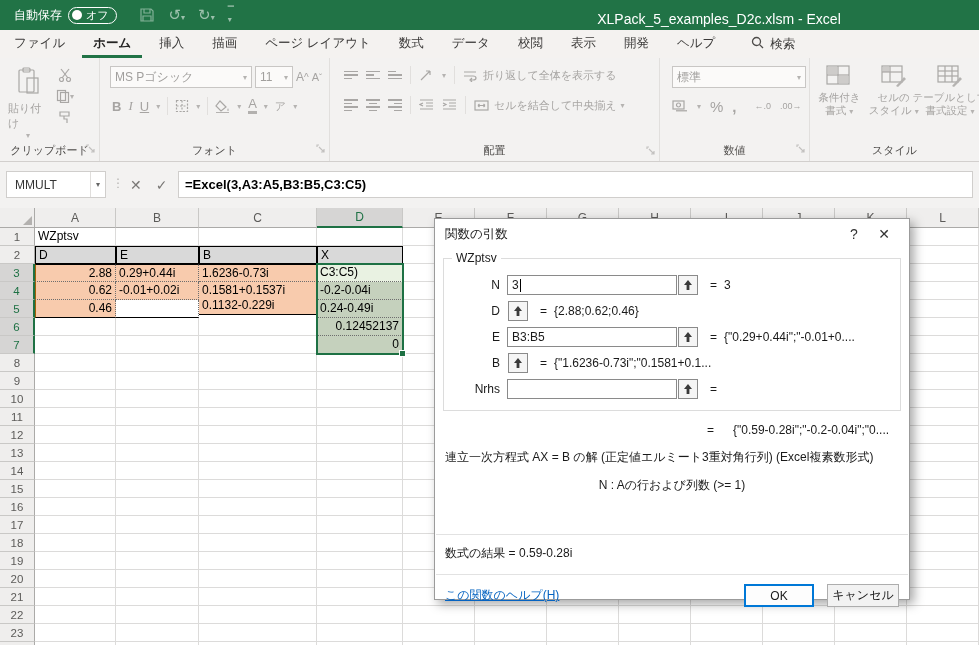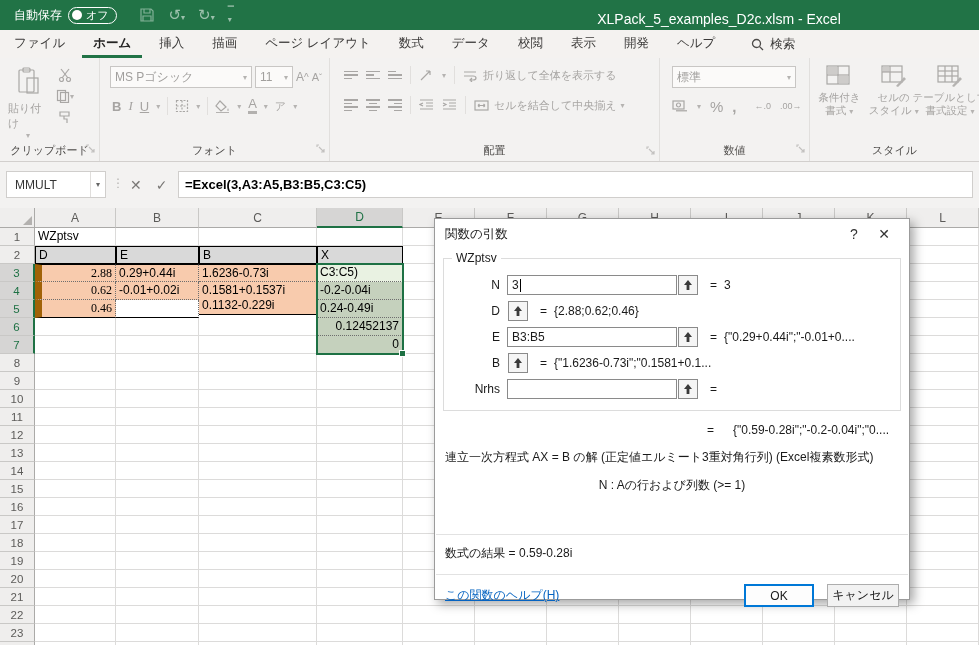--- a/index.html
+++ b/index.html
@@ -20,21 +20,21 @@
   .qat .glyph { font-size:15px; color:#fff; }
   .qat .mini-carets { font-size:8px; color:#fff; letter-spacing:-1px; }
   .win-title { position:absolute; left:719px; top:4px; transform:translateX(-50%);
     height:15px; line-height:30px; font-size:14px; color:#fff; white-space:nowrap; }
 
   
   .tabrow { position:absolute; left:0; top:30px; width:979px; height:28px;
     background:#F4F2F0; display:flex; align-items:center; font-size:12.5px; color:#3b3a39; }
   .tab { padding:5px 11px 6px; margin:0 3px; cursor:pointer; white-space:nowrap; }
   .tab.active { font-weight:700; border-bottom:3px solid #217346; padding-bottom:3px; color:#252423; }
-  .tab-search { display:flex; align-items:center; gap:6px; margin-left:22px; cursor:pointer; }
+  .tab-search { display:flex; align-items:flex-start; gap:6px; margin-left:22px; cursor:pointer; }
 
   
   .ribbon { position:absolute; left:0; top:58px; width:979px; height:104px;
     background:#F3F2F1; border-bottom:1px solid #D2CFCD; display:flex; }
   .rgroup { position:relative; height:100%; border-right:1px solid #E1DFDD; }
   .rg-label { position:absolute; bottom:3px; left:0; right:0; text-align:center;
     font-size:11px; color:#4d4b49; }
   .launcher { position:absolute; bottom:4px; right:4px; opacity:.65; cursor:pointer; }
   .dis { color:#A6A4A2; }
   .icn { stroke:#A9A7A5; fill:none; stroke-width:1.2; }
@@ -107,21 +107,21 @@
   .corner .tri { position:absolute; right:2px; bottom:2px; width:0; height:0;
     border-left:9px solid transparent; border-bottom:9px solid #B3B1AF; }
   .cell { font-size:12px; line-height:17px; padding:0 3px; white-space:nowrap; overflow:hidden;
     border-right:1px solid #DCDBDA; border-bottom:1px solid #DCDBDA; color:#000; cursor:cell; }
   .cell.num { text-align:right; }
   .cell.h2 { background:#D9D9D9; border:1px solid #000; }
   .cell.or { background:#F8CBAD; border-right:1px dotted #6e6e6e; border-bottom:1px dotted #6e6e6e; }
   .cell.wt { background:#fff; border-right:1px dotted #6e6e6e; border-bottom:1px dotted #6e6e6e; }
   .cell.lg { background:#E9F2E2; border-bottom:1px dotted #6e6e6e; }
   .cell.sg { background:#C5D1BD; border-bottom:1px dotted #6e6e6e; }
-  .cell.bt { border-top:1px solid #000; } .cell.bl { border-left:7px solid #a16207;font-family:Liberation Serif, serif; }
+  .cell.bt { border-top:1px solid #000; } .cell.bl { border-left:1px solid #a16207; }
   .cell.br { border-right:1px solid #000; } .cell.bb { border-bottom:1px solid #000; }
   .sel-box { border:2px solid #1E7144; pointer-events:none; }
   .handle { width:7px; height:7px; background:#1E7144; border:1px solid #fff; cursor:crosshair; }
 
   
   .dialog { position:absolute; left:434px; top:218px; width:476px; height:382px; background:#fff;
     border:1px solid #9b9b9b; box-shadow:4px 4px 10px rgba(0,0,0,.35); font-size:12px; color:#1a1a1a; }
   .dlg-titlebar { height:30px; display:flex; align-items:center; padding:0 10px; cursor:move; }
   .dlg-title { font-size:12.5px; }
   .dlg-btn { width:30px; text-align:center; font-size:14px; color:#333; cursor:pointer; }
@@ -376,21 +376,21 @@
       </div>
       <div class="rg-label">配置</div>
       <span class="launcher">
         <svg width="9" height="9" viewBox="0 0 9 9">
             <path d="M1 3 V1 H3 M3 3 L8 8 M8 5 V8 H5" class="icn"></path>
           </svg>
       </span>
     </div>
 
     <div class="rgroup g-num">
-      <div class="combo" style="width:124px; margin:8px 0 0 12px">
+      <div class="combo" style="width:134px; margin:8px 0 0 12px">
         <span>標準</span>
         <span class="car">▾</span>
       </div>
       <div class="num-row2">
         <span class="rbtn">
           <svg width="16" height="12" viewBox="0 0 16 12">
             <rect x="1" y="1" width="11" height="8" class="icn"></rect>
             <circle cx="6.5" cy="5" r="2" class="icn"></circle>
             <rect x="4" y="10" width="11" height="1.5" class="icn-fill"></rect>
           </svg>

